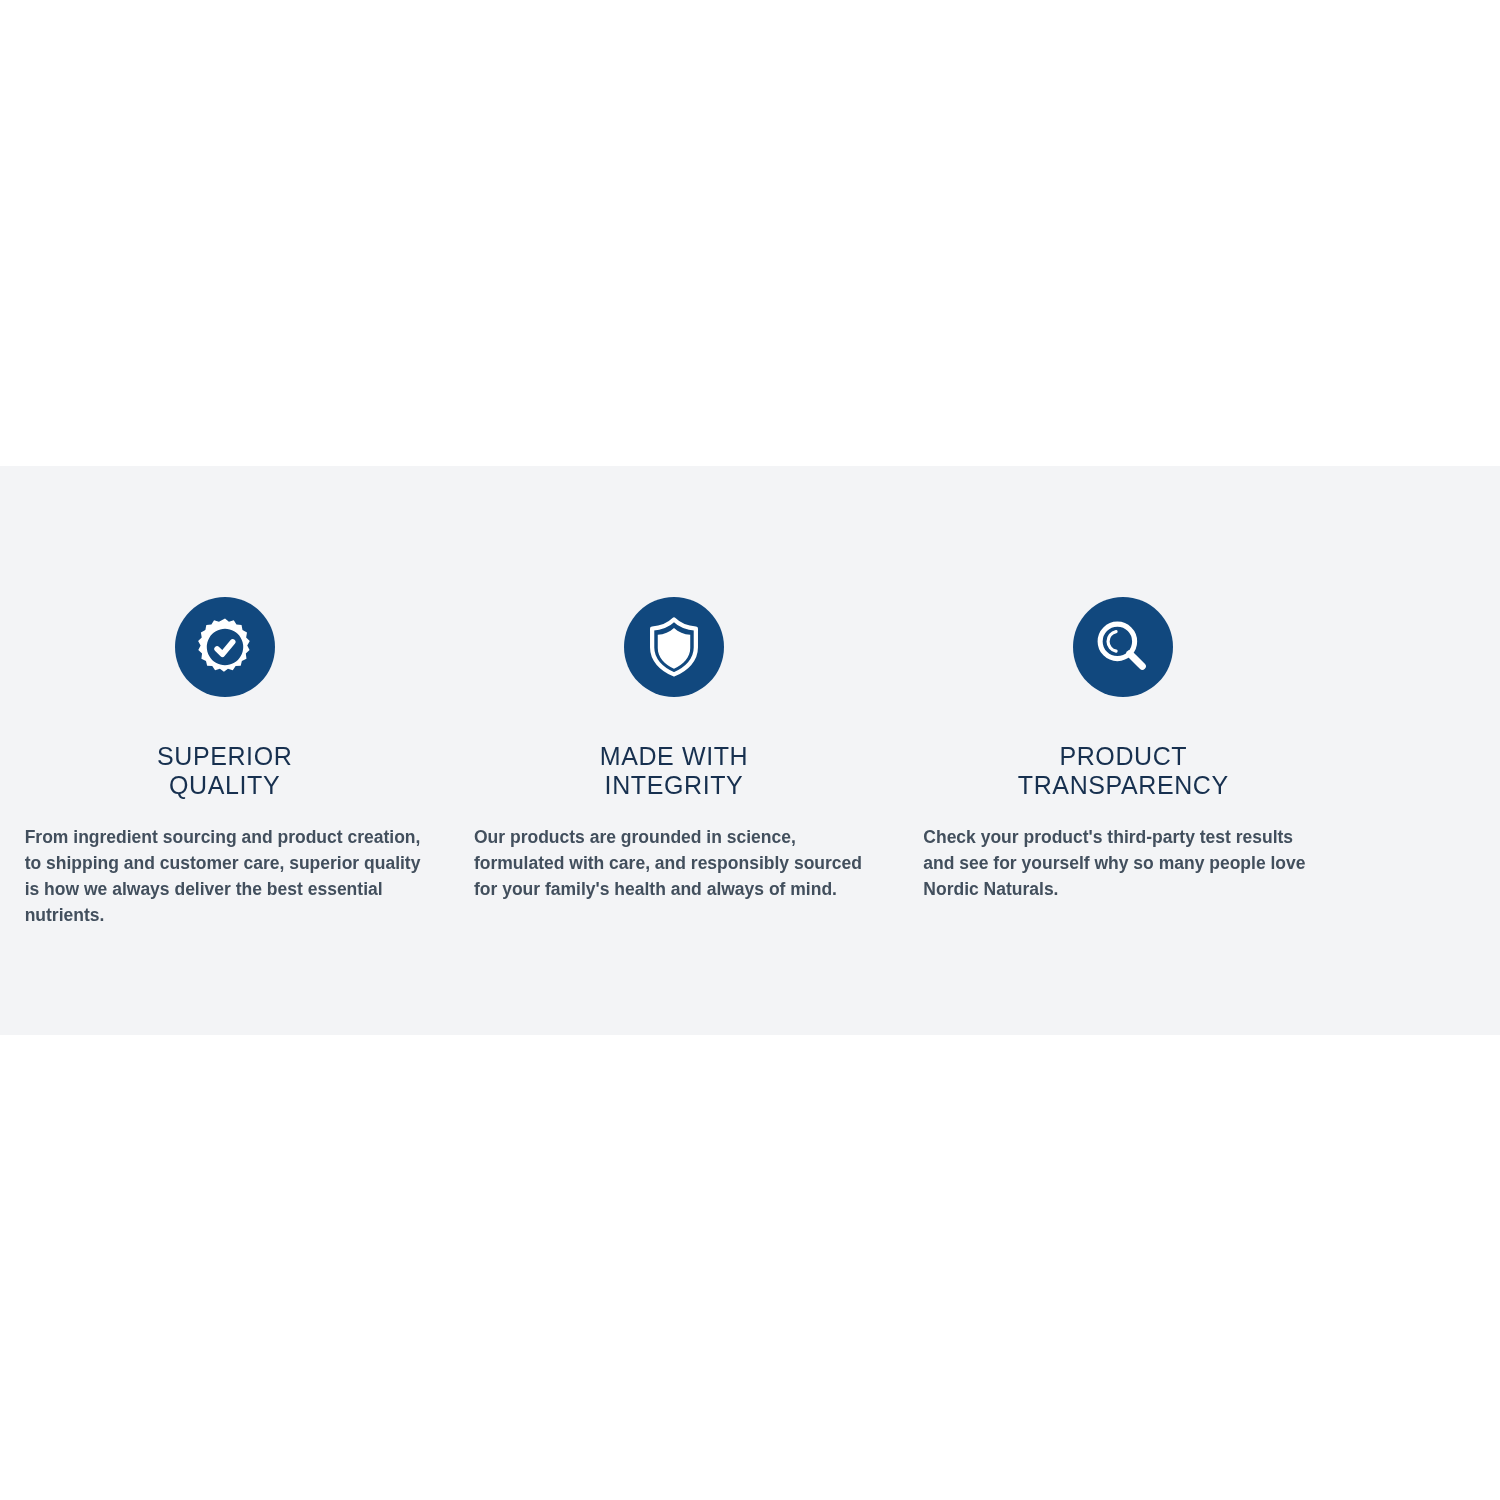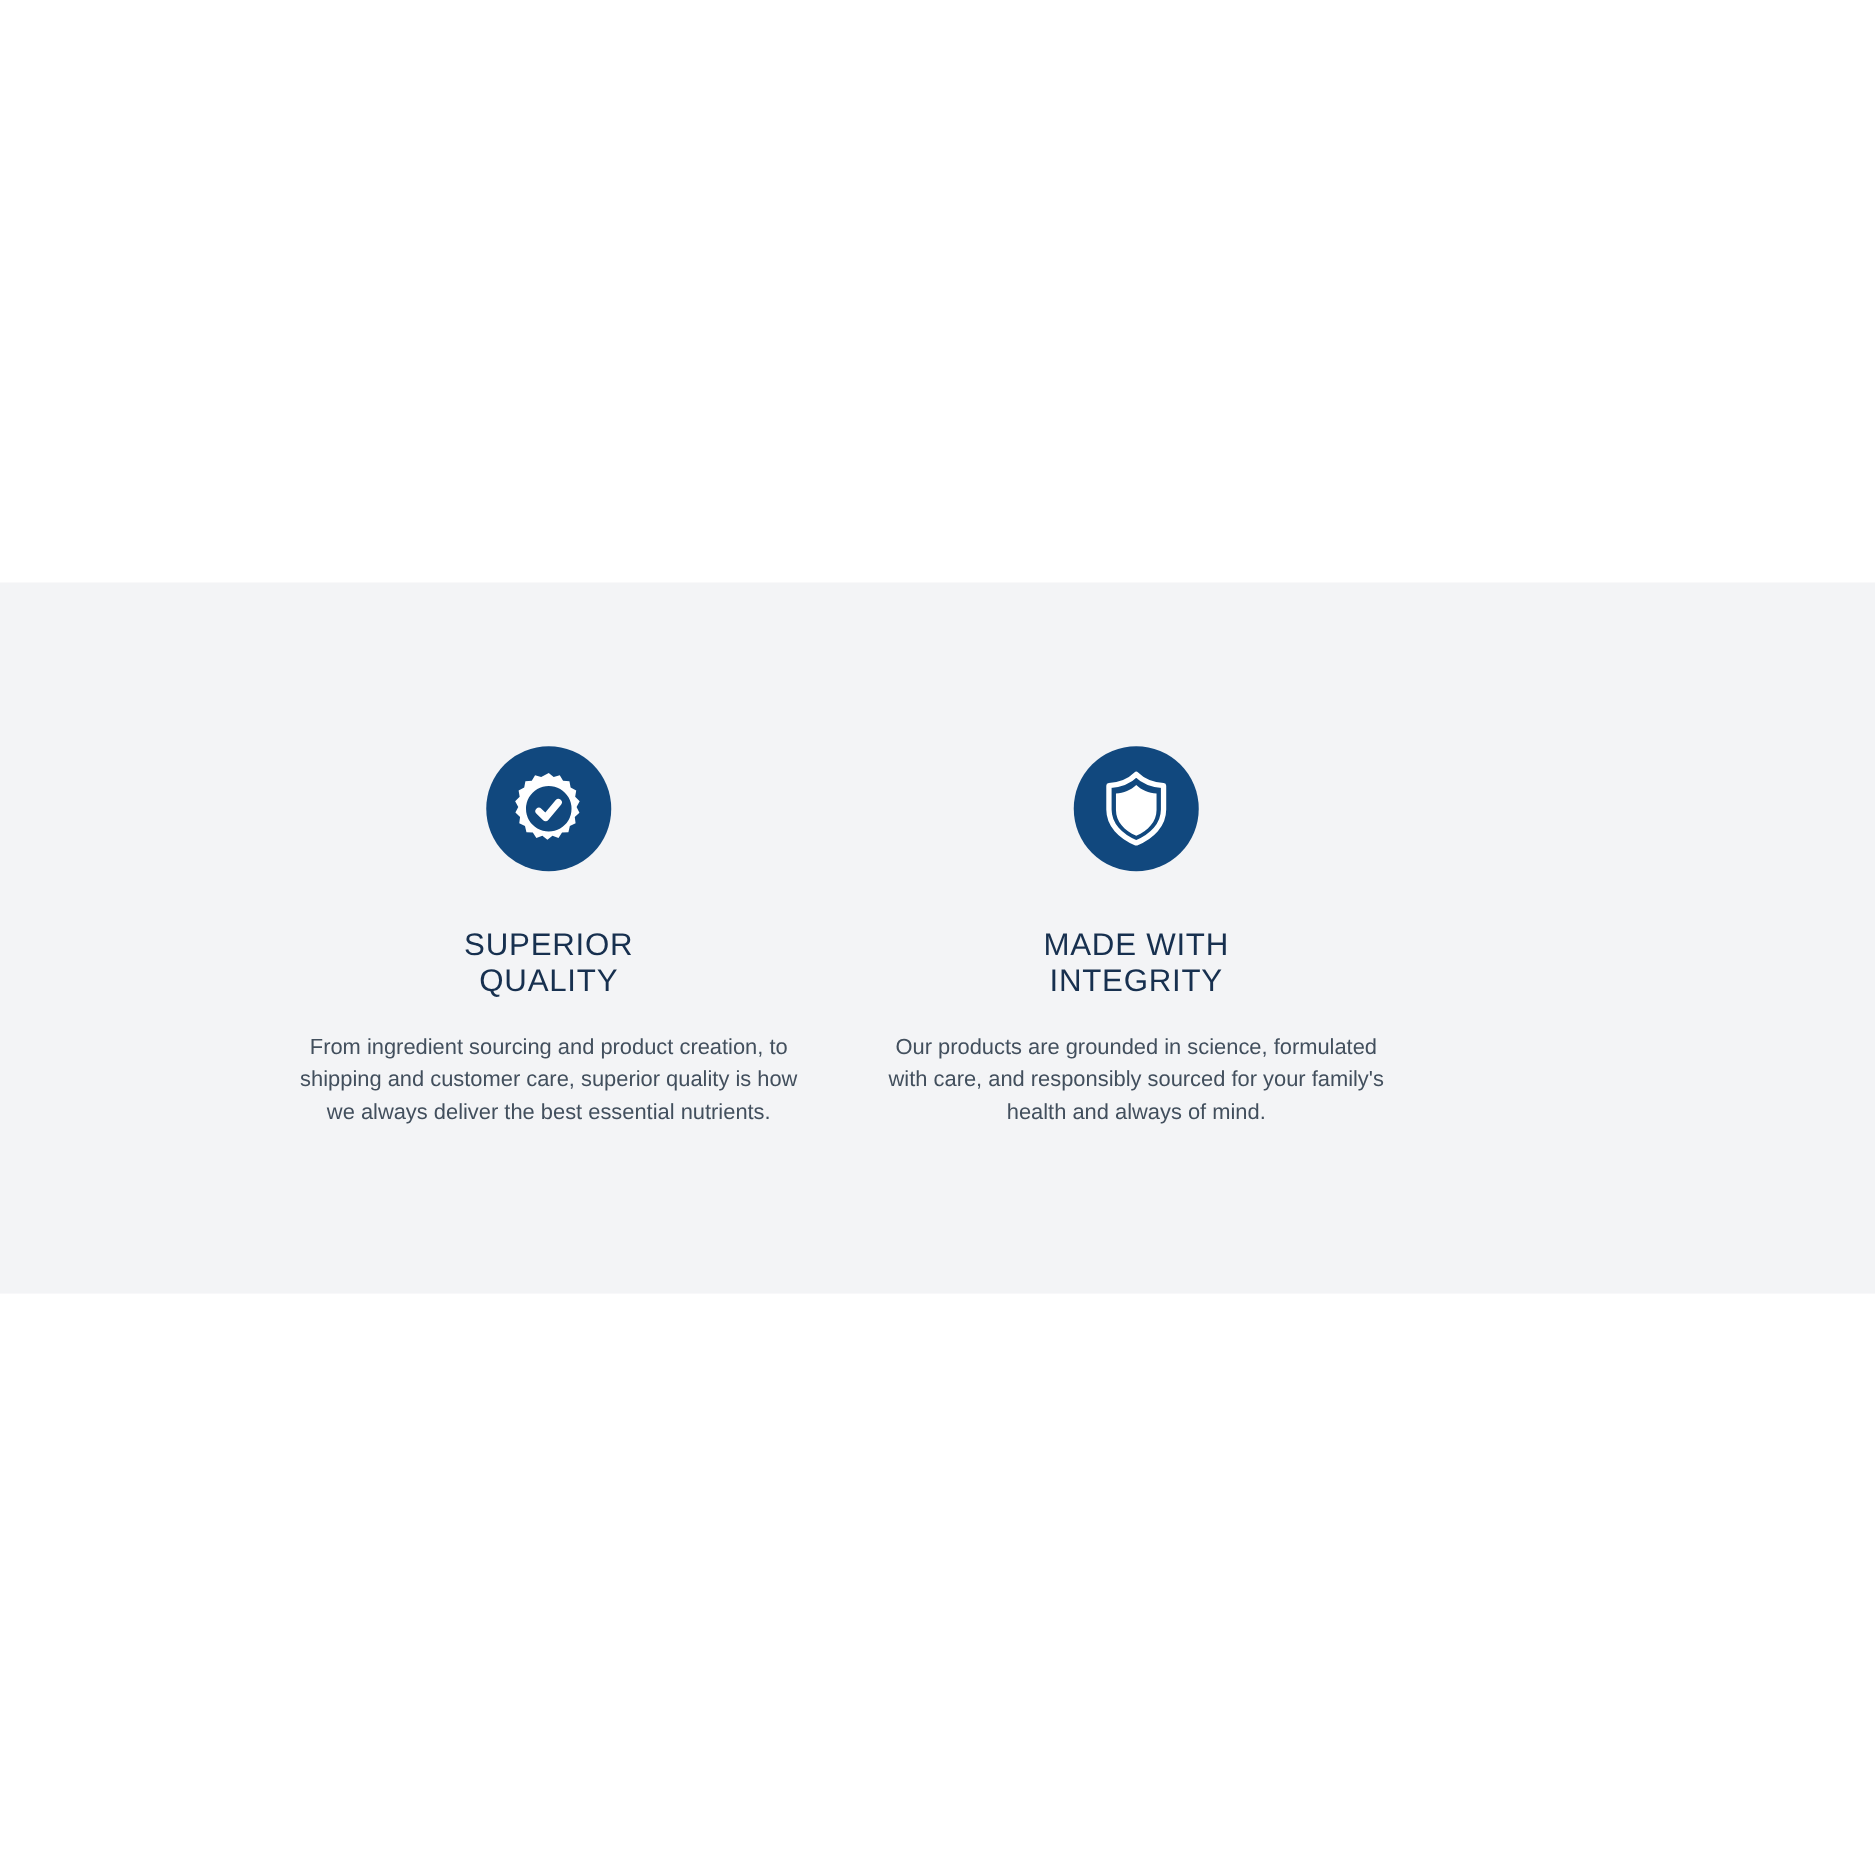--- a/index.html
+++ b/index.html
@@ -103,23 +103,22 @@
   }
 
   
   .value-body {
     margin: 0;
     padding: 0;
     margin-top: 24px;
     width: 400px;
     font-size: 17.5px;
     line-height: 26px;
-    font-weight: 400;
+    font-weight: 700;
     color: #424f5d;
-    text-align: center;
   }
 </style>
 </head>
 <body>
 
 <div class="page">
 
   <div class="white-space-top"></div>
 
   <section class="values-band">
@@ -182,19 +181,40 @@
             "></path>
           </svg>
         </div>
 
         <h3 class="value-title">MADE WITH
 INTEGRITY</h3>
 
         <p class="value-body">Our products are grounded in science, formulated with care, and responsibly sourced for your family's health and always of mind.</p>
       </div>
 
+      <div class="value-col">
+
+        <div class="icon-badge">
+          <svg width="60" height="60" viewBox="0 0 64 64" aria-hidden="true">
+
+            <circle cx="26" cy="26" r="18.4" fill="none" stroke="#ffffff" stroke-width="5.4"></circle>
+
+            <path fill="none" stroke="#ffffff" stroke-width="3.4" stroke-linecap="round" d="
+              M24.6 15.6
+              a10.6 10.6 0 0 0 0 20.8
+            "></path>
+
+            <line x1="39.2" y1="39.2" x2="52.6" y2="52.6" stroke="#ffffff" stroke-width="7.6" stroke-linecap="round"></line>
+          </svg>
+        </div>
+
+        <h3 class="value-title">PRODUCT
+TRANSPARENCY</h3>
+
+        <p class="value-body">Check your product's third-party test results and see for yourself why so many people love Nordic Naturals.</p>
+      </div>
 
     </div>
   </section>
 
   <div class="white-space-bottom"></div>
 
 </div>
 
 </body></html>

